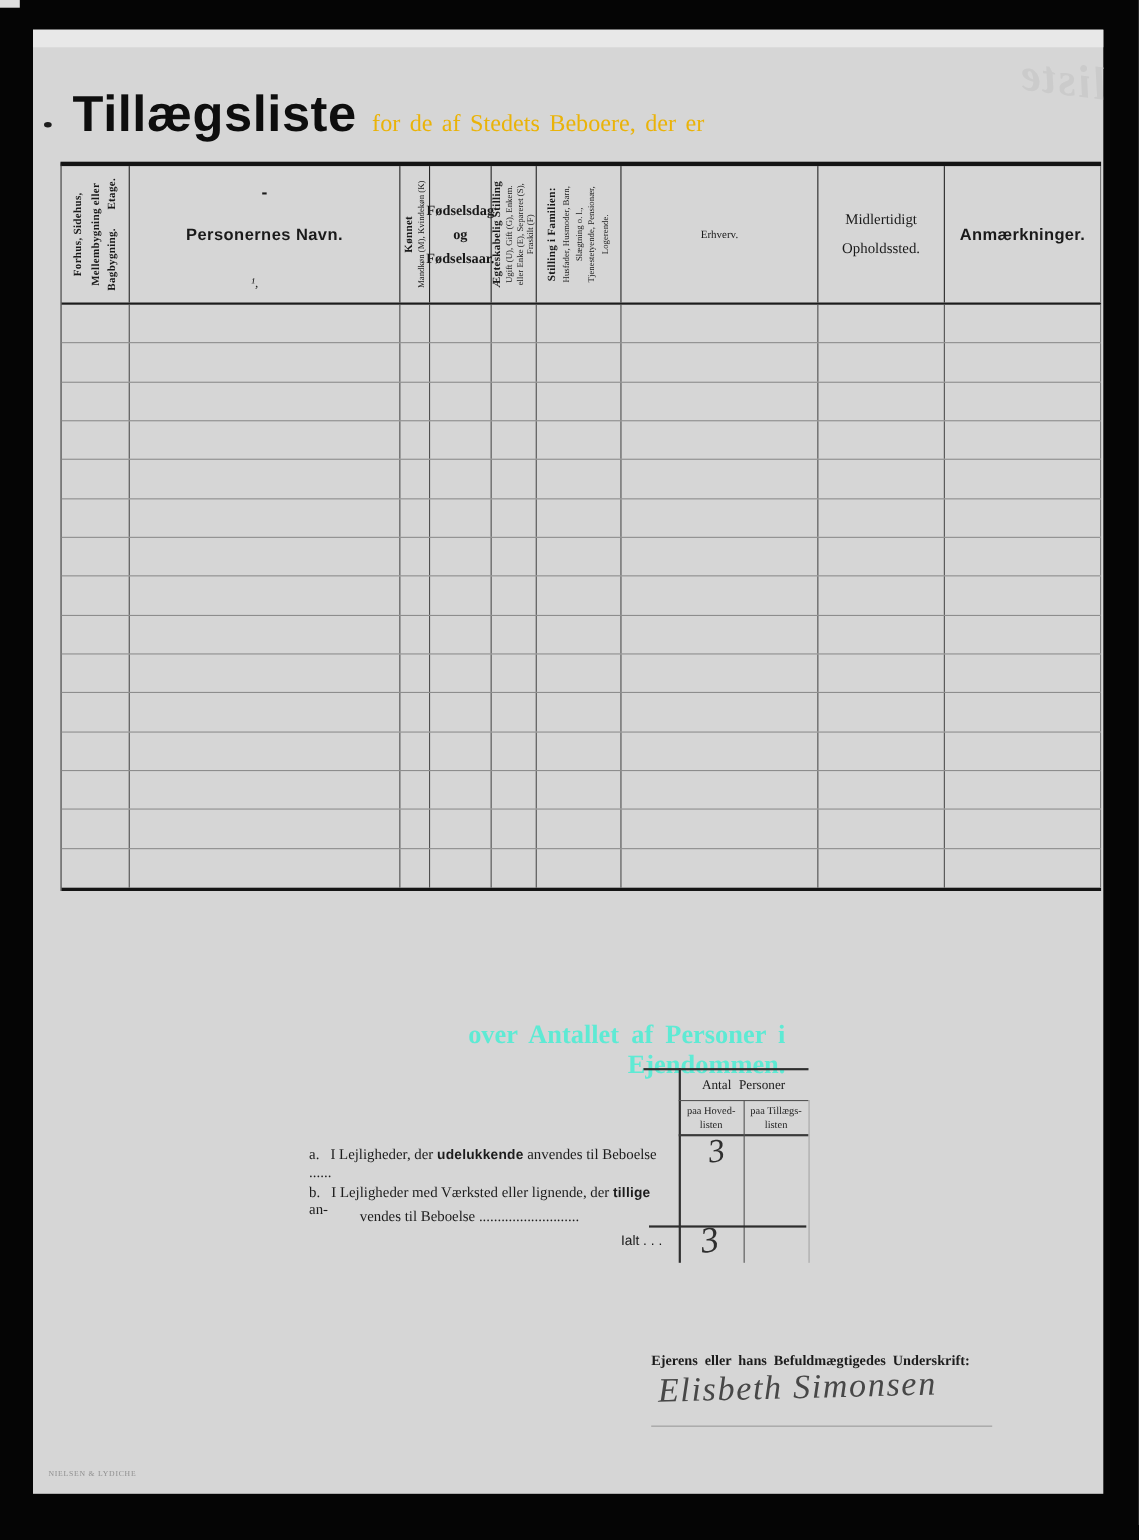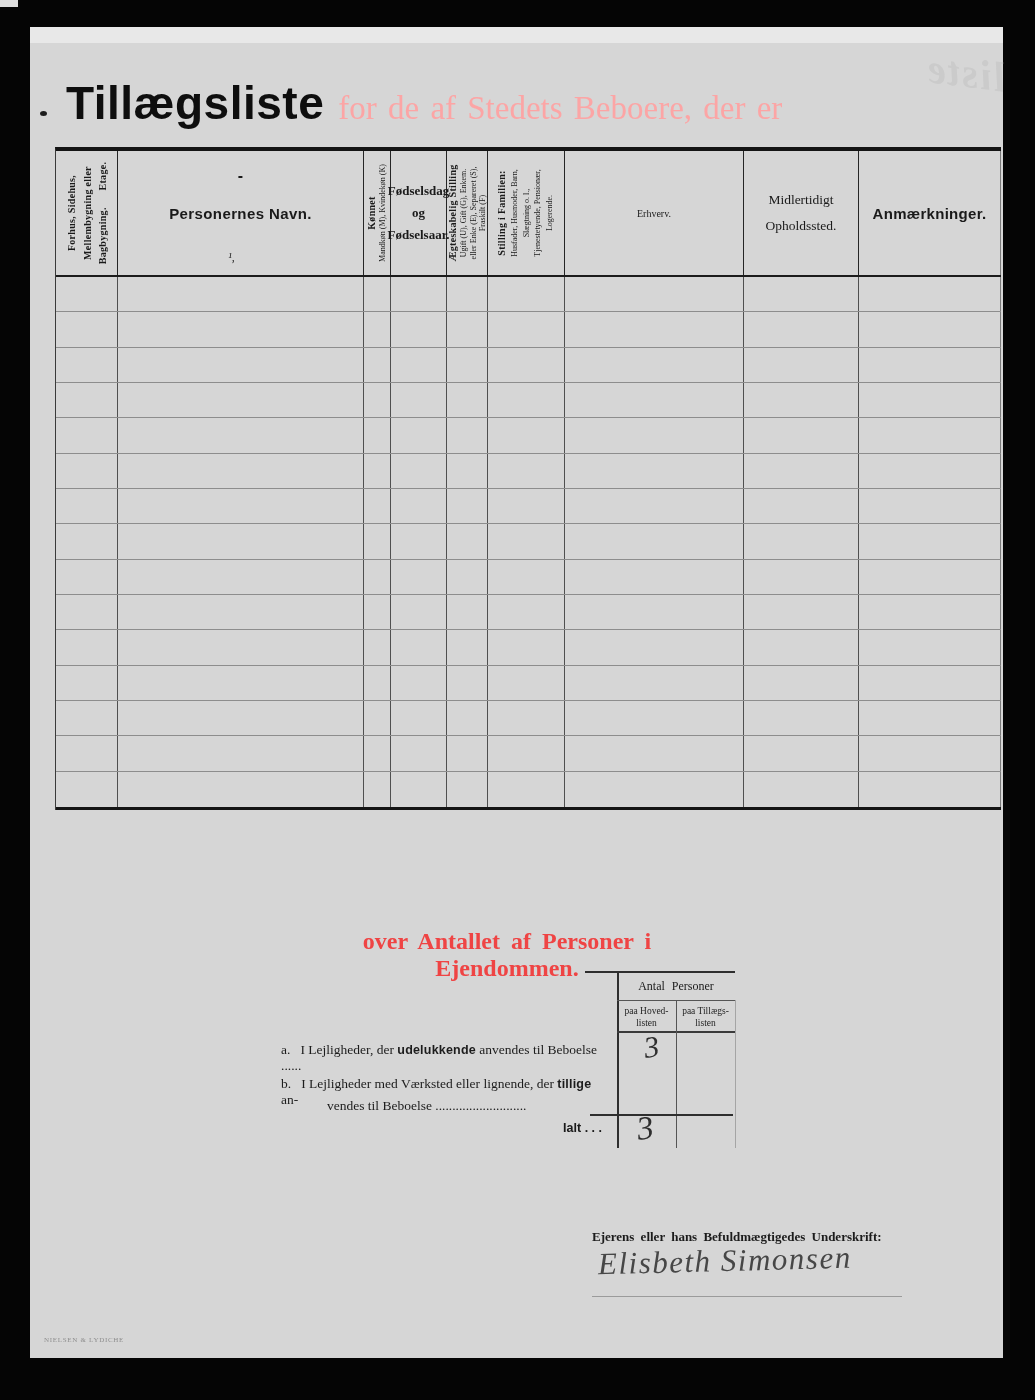--- a/index.html
+++ b/index.html
@@ -9,21 +9,21 @@
   .paper-top-strip{position:absolute;left:30px;top:27px;width:973px;height:16px;background:#e8e8e8;}
   .corner-sliver{position:absolute;left:0;top:0;width:18px;height:7px;background:#dedede;}
   .speck{position:absolute;left:40px;top:111px;width:7px;height:5px;background:#1d1d1d;border-radius:50%;}
 
   .ghost{position:absolute;left:846px;top:44px;width:160px;font-size:42px;font-weight:bold;font-style:italic;
          color:#c6c6c6;opacity:.65;transform:scaleX(-1) rotate(-7deg);letter-spacing:2px;}
 
   
   .title-row{position:absolute;left:66px;top:76px;display:flex;align-items:baseline;white-space:nowrap;text-align:right;}
   .title-main{font-family:"Liberation Sans",sans-serif;font-weight:bold;font-size:46px;color:#0e0e0e;letter-spacing:.5px;}
-  .title-rest{margin-left:14px;font-size:33px;color:#fca5a5;word-spacing:3px;}
+  .title-rest{margin-left:14px;font-size:22px;color:#eab308;word-spacing:3px;}
   .title-bold{margin-left:8px;font-size:25px;font-weight:bold;color:#0e0e0e;word-spacing:2px;}
 
   
   .census-table{position:absolute;left:55px;top:147px;width:945px;border-top:4px solid #141414;border-left:1px solid #3a3a3a;}
   .thead{display:flex;height:124px;border-bottom:2px solid #1c1c1c;}
   .hcell{position:relative;box-sizing:border-box;border-right:1px solid #262626;
          display:flex;align-items:center;justify-content:center;text-align:center;}
   .tbody{border-bottom:3px solid #141414;}
   .trow{display:flex;height:35.333px;box-sizing:border-box;border-bottom:1px solid #8d8d8d;}
   .trow:last-child{border-bottom:none;}
@@ -45,22 +45,22 @@
   .footmark{position:absolute;bottom:10px;left:45%;font-style:italic;font-size:12px;color:#2a2a2a;}
   .birth-label{font-size:13px;font-weight:bold;line-height:1.7;}
   .occupation-label{font-size:10px;}
   .residence-label{font-size:13.5px;line-height:1.9;}
   .remarks-label{font-family:"Liberation Sans",sans-serif;font-weight:bold;font-size:15px;letter-spacing:.3px;}
 
   
   .sum-title{position:absolute;left:300px;top:886px;width:414px;text-align:center;
              font-family:"Liberation Sans",sans-serif;font-weight:bold;font-size:30px;
              letter-spacing:4px;word-spacing:12px;color:#0f0f0f;}
-  .sum-subtitle{position:absolute;left:300px;top:928px;width:414px;text-align:center;
-                font-size:24px;font-weight:bold;word-spacing:5px;color:#ef4444;}
+  .sum-subtitle{position:absolute;left:300px;top:928px;width:414px;text-align:right;
+                font-size:24px;font-weight:bold;word-spacing:5px;color:#5eead4;}
 
   .hline,.vline{position:absolute;background:#2e2e2e;}
   .mt-top{left:585px;top:971px;width:150px;height:2px;}
   .mt-vleft{left:617px;top:971px;width:2px;height:177px;}
   .mt-underhdr{left:617px;top:1000px;width:118px;height:1px;background:#555;}
   .mt-undersub{left:617px;top:1031px;width:118px;height:2px;background:#3a3a3a;}
   .mt-vmid{left:676px;top:1000px;width:1px;height:148px;background:#555;}
   .mt-vright{left:735px;top:1000px;width:1px;height:148px;background:#a5a5a5;}
   .mt-total-sep{left:590px;top:1114px;width:143px;height:2px;}
 
@@ -68,21 +68,21 @@
   .mt-col{position:absolute;top:1005px;width:59px;text-align:center;font-size:9.5px;line-height:1.3;color:#242424;}
   .mt-colA{left:617px;} .mt-colB{left:676px;}
 
   .sum-row{position:absolute;font-size:13.5px;color:#1c1c1c;}
   .sum-row .prefix{margin-right:10px;}
   .sum-row b{font-family:"Liberation Sans",sans-serif;font-size:12.5px;letter-spacing:.2px;}
   .row-a{left:281px;top:1042px;width:336px;}
   .row-b1{left:281px;top:1076px;width:330px;}
   .row-b2{left:327px;top:1098px;width:300px;}
   .total-label{position:absolute;left:540px;top:1121px;width:62px;text-align:right;
-               font-family:"Liberation Sans",sans-serif;font-weight:bold;font-size:12.5px;}
+               font-family:"Liberation Sans",sans-serif;font-weight:normal;font-size:12.5px;}
   .handnum{position:absolute;font-style:italic;font-size:30px;color:#2e2e2e;transform:rotate(-8deg);}
   .val-a{left:644px;top:1030px;}
   .val-total{left:637px;top:1110px;font-size:33px;}
 
   
   .sig-label{position:absolute;left:592px;top:1229px;font-size:13px;font-weight:bold;word-spacing:3px;color:#1c1c1c;}
   .sig-script{position:absolute;left:598px;top:1243px;font-size:31px;font-style:italic;color:#474747;
               transform:rotate(-1.5deg);letter-spacing:1.5px;white-space:nowrap;}
   .sig-line{position:absolute;left:592px;top:1296px;width:310px;height:1px;background:#9b9b9b;}
 

